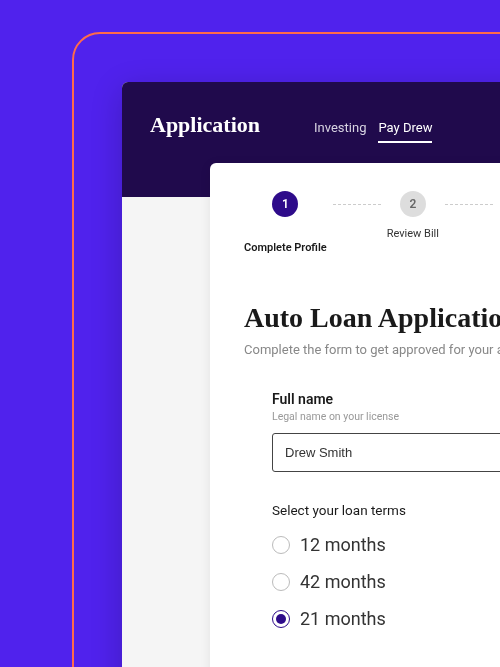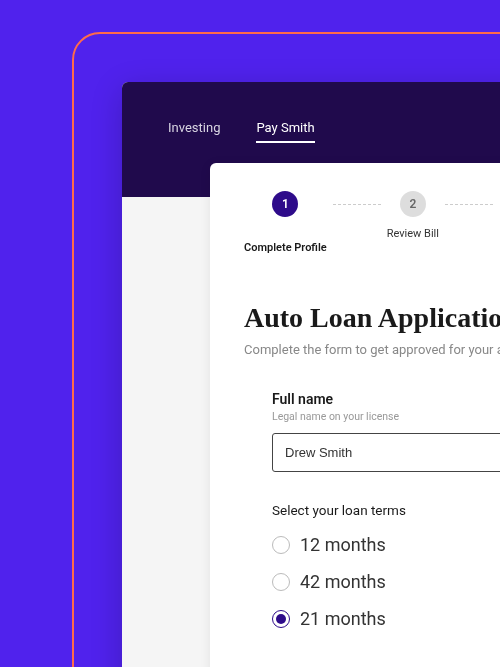--- a/index.html
+++ b/index.html
@@ -42,21 +42,21 @@
       gap: 36px;
     }
     .brand {
       font-family: Georgia, 'Times New Roman', serif;
       font-weight: bold;
       font-size: 22px;
       color: #ffffff;
     }
     .nav {
       display: flex;
-      gap: 36px;
+      gap: 12px;
       margin-left: 18px;
       margin-top: 14px;
     }
     .nav-item {
       color: #d8d4e2;
       font-size: 13px;
       padding-bottom: 6px;
       cursor: pointer;
     }
     .nav-item.active {
@@ -192,23 +192,24 @@
       color: #333333;
     }
   </style>
 </head>
 <body>
 
 <div class="orange-frame"></div>
 
 <div class="app-window">
   <div class="header">
+    <div class="brand">Application</div>
     <div class="nav">
       <div class="nav-item">Investing</div>
-      <div class="nav-item active">Pay Smith</div>
+      <div class="nav-item active">Pay Drew</div>
     </div>
   </div>
 
   <div class="panel">
     <div class="stepper">
       <div class="step">
         <div class="step-circle active">1</div>
         <div class="step-label active">Complete Profile</div>
       </div>
       <div class="step-connector"></div>

